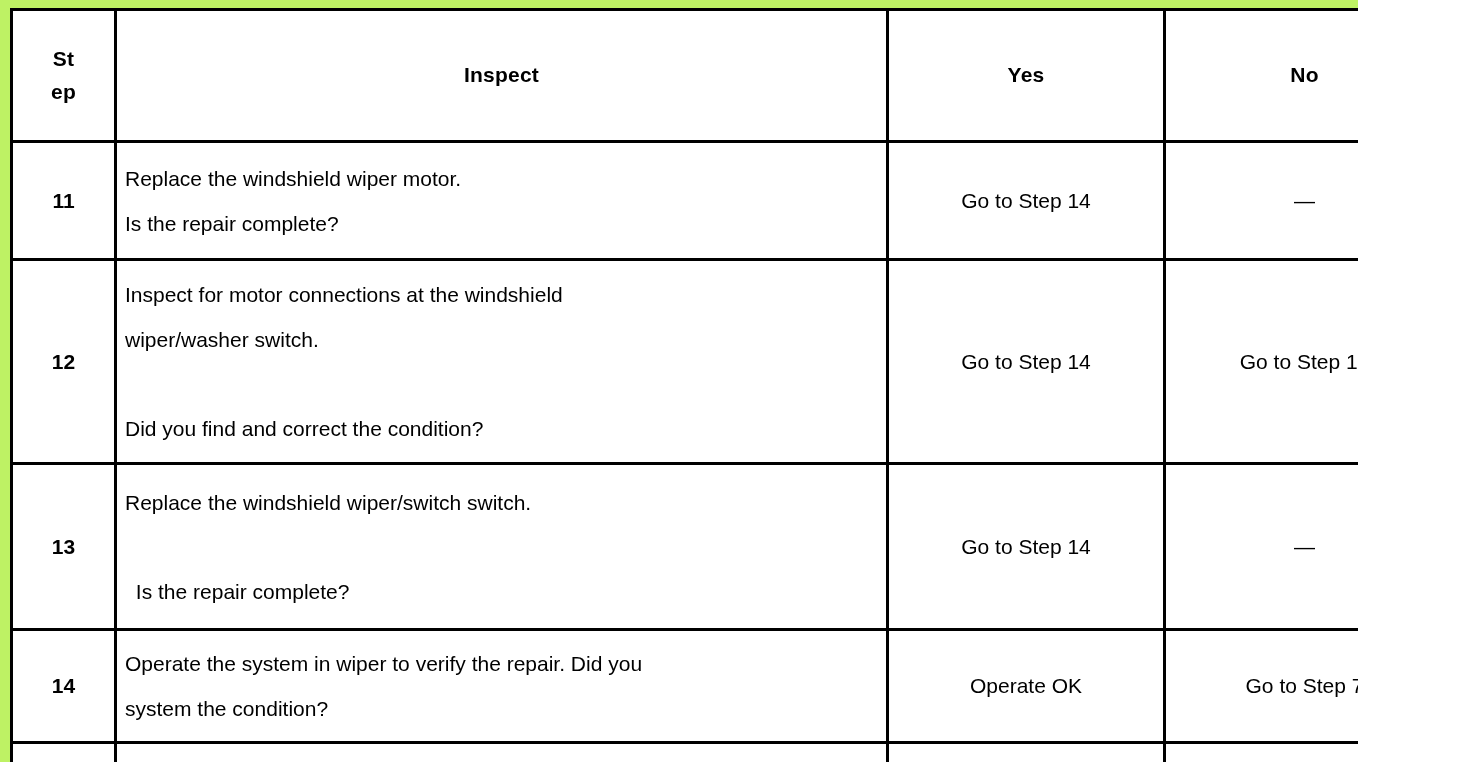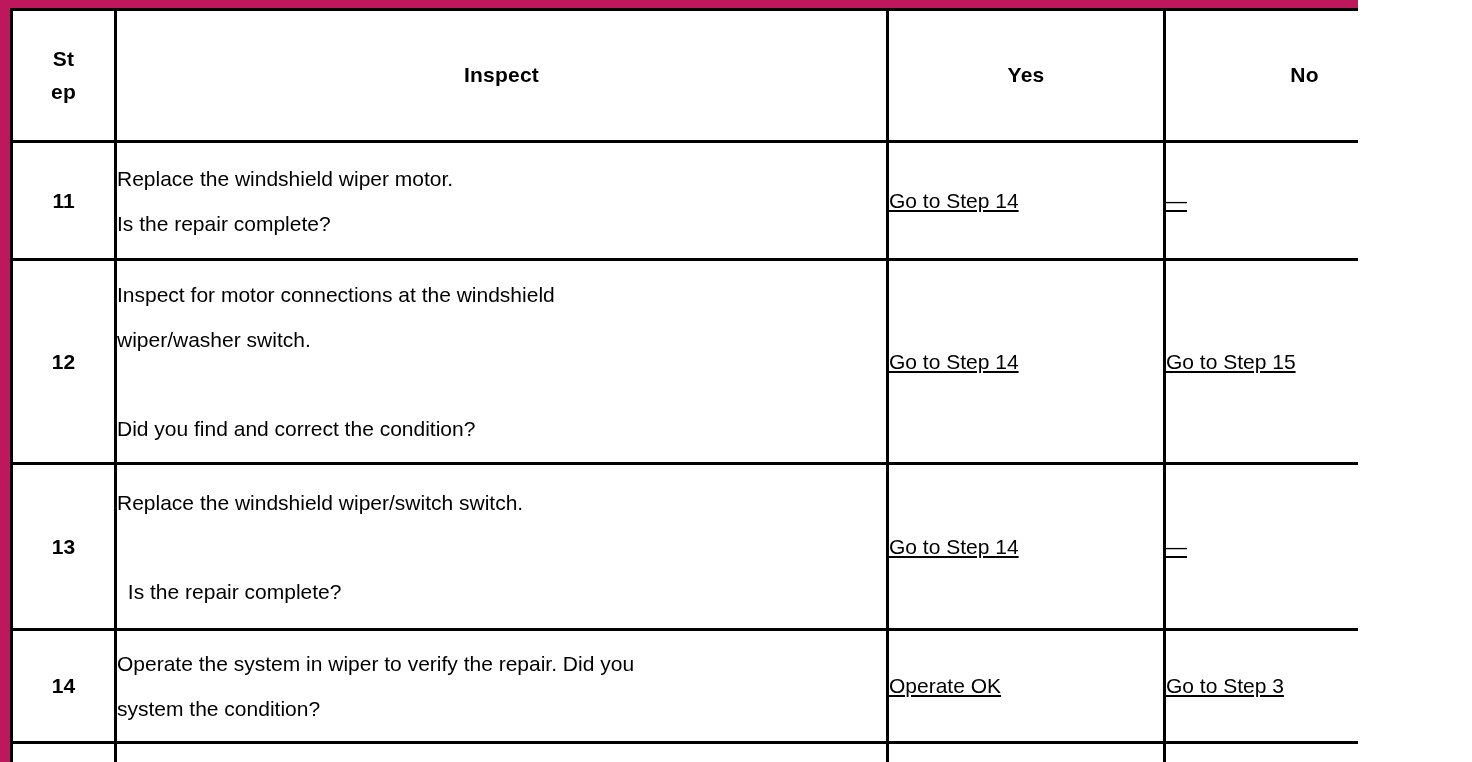--- a/index.html
+++ b/index.html
@@ -11,21 +11,21 @@
   body {
     font-family: "Liberation Sans", sans-serif;
     color: #000000;
     -webkit-font-smoothing: antialiased;
   }
 
   .page {
     position: relative;
     width: 1358px;
     height: 762px;
-    background: #be185d;
+    background: #bef264;
     overflow: hidden;
   }
 
   
   .diag-table {
     position: absolute;
     left: 10px;
     top: 8px;
     width: 1433px;
     border-collapse: collapse;
@@ -78,34 +78,35 @@
     font-size: 21px;
     font-weight: normal;
     text-align: left;
     vertical-align: middle;
     padding: 0 14px 0 19px;
     line-height: 1.0;
   }
   .action-line {
     display: block;
     white-space: pre-wrap;
+    margin-left: 8px;
   }
   .action-line.gap-line {
     height: 44px;
   }
   .action-line.indent {
     padding-left: 5px;
   }
 
   .branch-cell {
     font-size: 21px;
     font-weight: normal;
+    text-align: center;
     vertical-align: bottom;
     padding-bottom: 14px;
-    text-decoration: underline;
   }
 
   
   .row-11 { height: 118px; }
   .row-12 { height: 204px; }
   .row-13 { height: 166px; }
   .row-14 { height: 113px; }
 
   
   .ln-sp { height: 45px; display: block; line-height: 45px; }
@@ -173,21 +174,21 @@
         <td class="branch-cell">—</td>
       </tr>
 
       <tr class="row-14">
         <td class="step-cell">14</td>
         <td class="action-cell">
           <span class="action-line ln-sp">Operate the system in wiper to verify the repair. Did you</span>
           <span class="action-line ln-sp">system the condition?</span>
         </td>
         <td class="branch-cell">Operate OK</td>
-        <td class="branch-cell">Go to Step 3</td>
+        <td class="branch-cell">Go to Step 7</td>
       </tr>
 
       <tr class="clip-row">
         <td></td>
         <td></td>
         <td></td>
         <td></td>
       </tr>
 
     </tbody>

